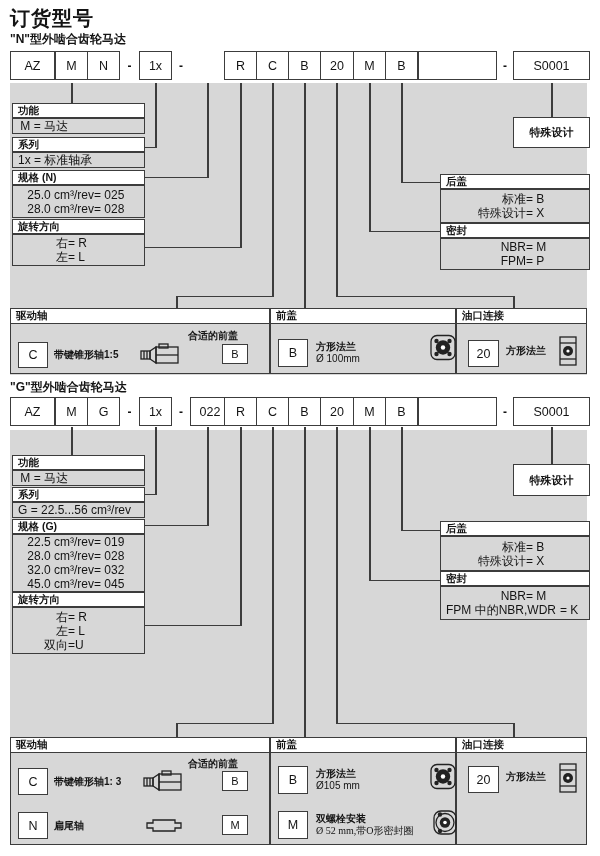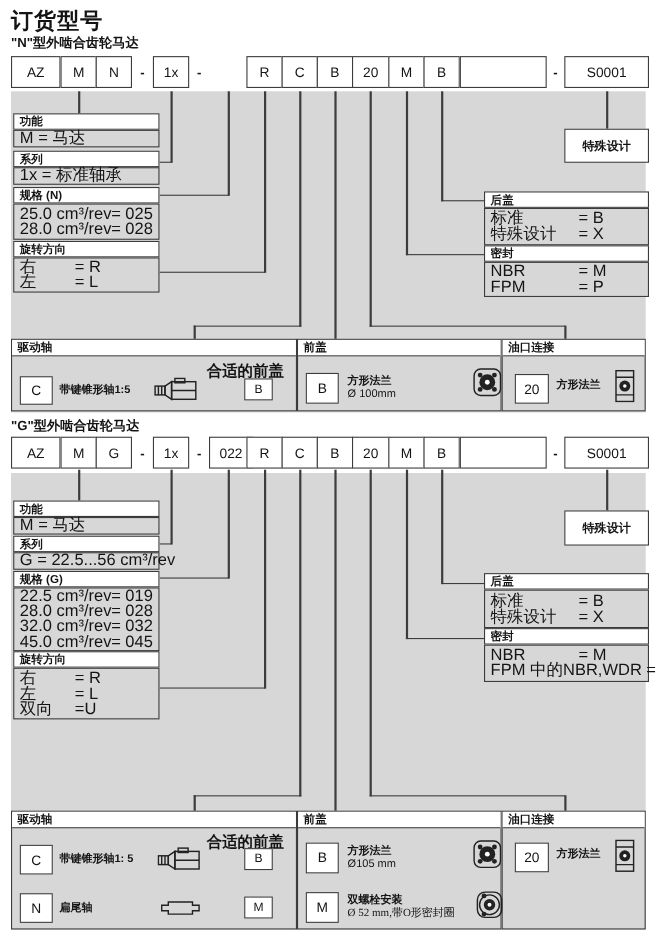--- a/index.html
+++ b/index.html
@@ -17,22 +17,22 @@
     display:flex; align-items:center; justify-content:center; font-size:12.5px;
   }
   .dash { position:absolute; height:29px; display:flex; align-items:center; justify-content:center; font-weight:bold; font-size:12px; }
   .vl { position:absolute; width:1.6px; background:#3c3c3c; }
   .hl { position:absolute; height:1.6px; background:#3c3c3c; }
   .grp-h {
     position:absolute; background:#fff; border:1.6px solid #3c3c3c; font-weight:bold; font-size:10.5px;
     display:flex; align-items:center; padding:0 5px;
   }
   .grp-r {
-    position:absolute; background:#d7d7d7; border:1.6px solid #3c3c3c; font-size:15px;
-    display:flex; flex-direction:column; justify-content:center; padding:1px 5px;
+    position:absolute; background:#d7d7d7; border:1.6px solid #3c3c3c; font-size:12px;
+    display:flex; flex-direction:column; justify-content:center; padding:1px 5px;text-align:right;
   }
   .optrow { display:flex; line-height:14px; white-space:nowrap; }
   .lbl { min-width:76px; }
   .lbl.n { min-width:50px; }
   .lbl.r { min-width:80px; }
   .special {
     position:absolute; background:#fff; border:1.6px solid #3c3c3c; font-weight:bold; font-size:11px;
     display:flex; align-items:center; justify-content:center;
   }
   .bsec { position:absolute; background:#d7d7d7; border:1.6px solid #3c3c3c; }
@@ -40,21 +40,21 @@
     position:absolute; left:0; right:0; top:0; height:15px; background:#fff;
     border-bottom:1.6px solid #3c3c3c; font-weight:bold; font-size:10.5px;
     display:flex; align-items:center; padding:0 5px;
   }
   .codebox {
     position:absolute; background:#fff; border:1.6px solid #3c3c3c;
     display:flex; align-items:center; justify-content:center; font-size:12.5px;
   }
   .codebox.sm { font-size:11px; }
   .desc { position:absolute; font-size:10px; line-height:12.5px; white-space:nowrap; }
-  .fit { position:absolute; font-size:14px; font-weight:bold; white-space:nowrap; }
+  .fit { position:absolute; font-size:10px; font-weight:bold; white-space:nowrap; }
   .icon { position:absolute; }
   svg { display:block; }
 </style>
 </head>
 <body>
 
 <div id="page">
 
   <div class="title" style="left:10px; top:5px;">订货型号</div>
 
@@ -335,21 +335,21 @@
   <div class="bsec" style="left:270px; top:737px; width:186px; height:108px;">
     <div class="bhdr">前盖</div>
   </div>
   <div class="bsec" style="left:456px; top:737px; width:131px; height:108px;">
     <div class="bhdr">油口连接</div>
   </div>
 
   <div class="fit" style="left:188px; top:757px;">合适的前盖</div>
 
   <div class="codebox" style="left:18px; top:768px; width:30px; height:27px;">C</div>
-  <div class="desc" style="left:54px; top:776px; font-weight:bold;">带键锥形轴1: 5</div>
+  <div class="desc" style="left:54px; top:776px; font-weight:bold;">带键锥形轴1: 3</div>
   <div class="icon" style="left:143px; top:770px;">
     <svg width="44" height="24" viewBox="0 0 44 24" stroke="#222" fill="none" stroke-width="1.3">
       <rect x="1" y="8" width="9" height="8"></rect>
         <line x1="4" y1="8" x2="4" y2="16"></line>
         <line x1="7" y1="8" x2="7" y2="16"></line>
       <path d="M10 8 L16 4 L16 20 L10 16 Z"></path>
       <rect x="16" y="4" width="22" height="16"></rect>
         <line x1="16" y1="12" x2="38" y2="12"></line>
       <rect x="19" y="1" width="9" height="4"></rect>
     </svg>

